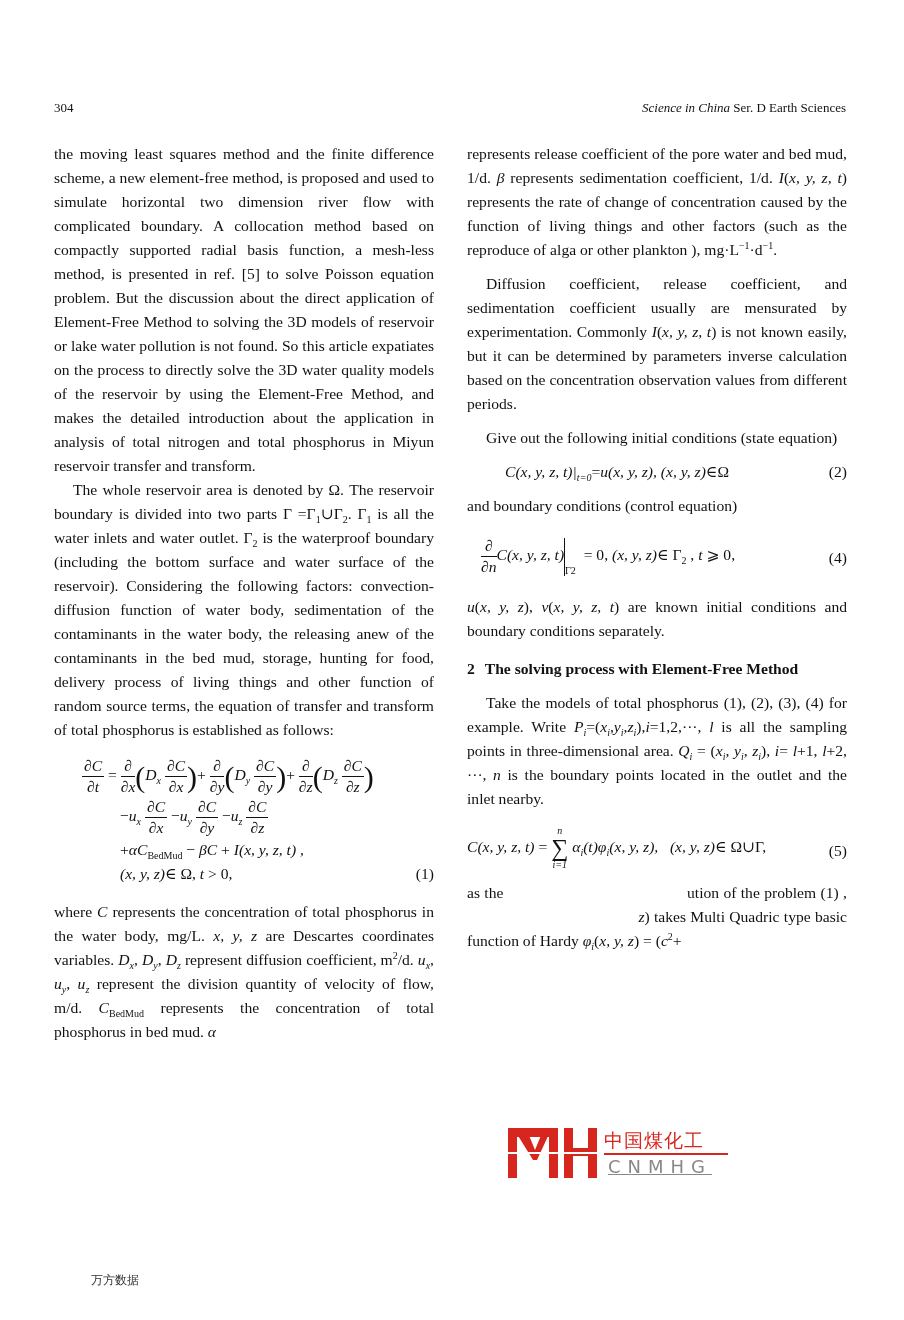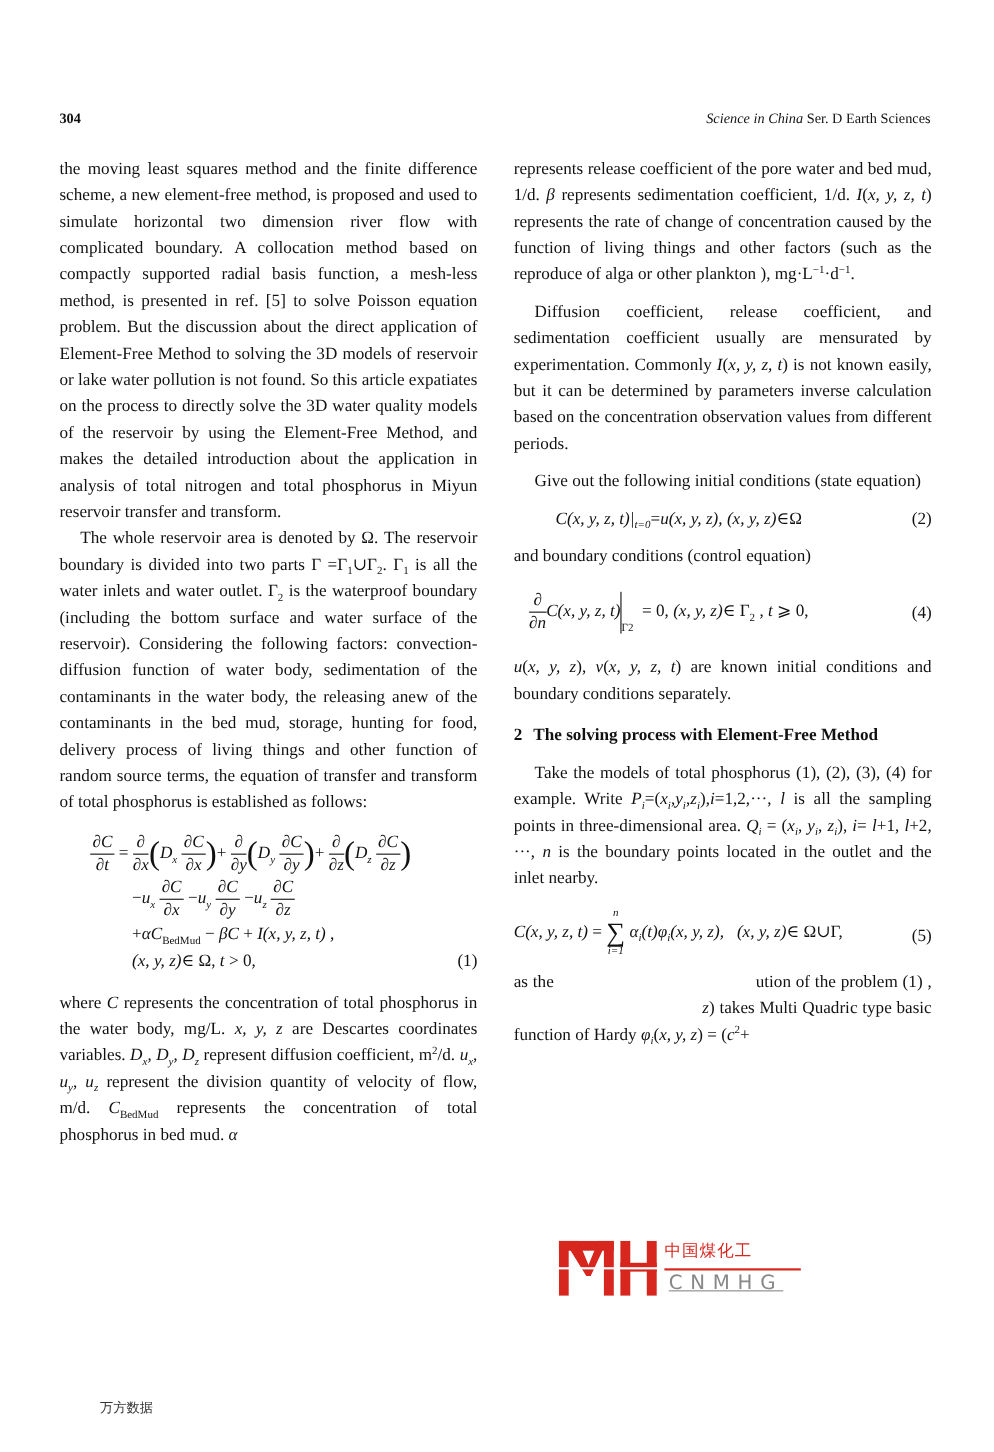--- a/index.html
+++ b/index.html
@@ -1,19 +1,19 @@
 <!DOCTYPE html>
 <html><head>
 <meta charset="utf-8">
 <style>
   html, body { margin: 0; padding: 0; background: #ffffff; }
   body { width: 904px; height: 1320px; position: relative; overflow: hidden;
          font-family: "Liberation Serif", "DejaVu Serif", serif; color: #111; }
   .page-header { position: absolute; top: 100px; left: 54px; right: 58px; height: 20px; font-size: 13px; }
-  .page-number { position: absolute; left: 0; top: 0; font-weight: bold; }
+  .page-number { position: absolute; left: 0; top: 0; }
   .journal-title { position: absolute; right: 0; top: 0; }
   .journal-title i { font-style: italic; }
   .col { position: absolute; top: 142px; width: 380px; font-size: 15.6px; line-height: 24px; text-align: justify; }
   .col-left { left: 54px; }
   .col-right { left: 467px; }
   p { margin: 0; }
   .indent { text-indent: 19px; }
   .gap { margin-top: 10px; }
   h2 { font-size: 15.6px; font-weight: bold; margin: 14px 0 10px 0; line-height: 24px; text-align: left; }
   h2 .num { margin-right: 10px; }
@@ -24,21 +24,21 @@
   .frac > span { display: block; }
   .frac .num-part { border-bottom: 1px solid #111; padding: 0 2px; }
   .paren { font-size: 30px; font-style: normal; vertical-align: middle; font-weight: 200; }
   .up { font-style: normal; }
   sub, sup { font-size: 10px; line-height: 0; }
   .sum { display: inline-block; text-align: center; vertical-align: middle; line-height: 12px; font-style: normal; }
   .sum .sig { font-size: 24px; line-height: 22px; display: block; }
   .sum .lim { font-size: 10px; display: block; font-style: italic; }
   .watermark { position: absolute; left: 508px; top: 1128px; width: 215px; height: 50px; }
   .wm-mark { position: absolute; left: 0; top: 0; width: 90px; height: 50px; }
-  .wm-cn { position: absolute; left: 96px; top: 0; font-family: "DejaVu Sans", sans-serif; font-size: 15px; color: #d7261e; letter-spacing: 1px; }
+  .wm-cn { position: absolute; left: 96px; top: 0; font-family: "DejaVu Sans", sans-serif; font-size: 19px; color: #d7261e; letter-spacing: 1px; }
   .wm-line { position: absolute; left: 96px; top: 25px; width: 124px; height: 2px; background: #d7261e; }
   .wm-en { position: absolute; left: 100px; top: 28px; font-family: "DejaVu Sans", sans-serif; font-size: 18px; color: #888; letter-spacing: 7px; text-decoration: underline; }
   .footer { position: absolute; left: 91px; top: 1272px; font-family: "DejaVu Sans", sans-serif; font-size: 12px; color: #333; }
 </style>
 </head>
 <body>
 
 <div class="page-header">
   <span class="page-number">304</span>
   <span class="journal-title"><i>Science in China</i><span> Ser. D Earth Sciences</span></span>

